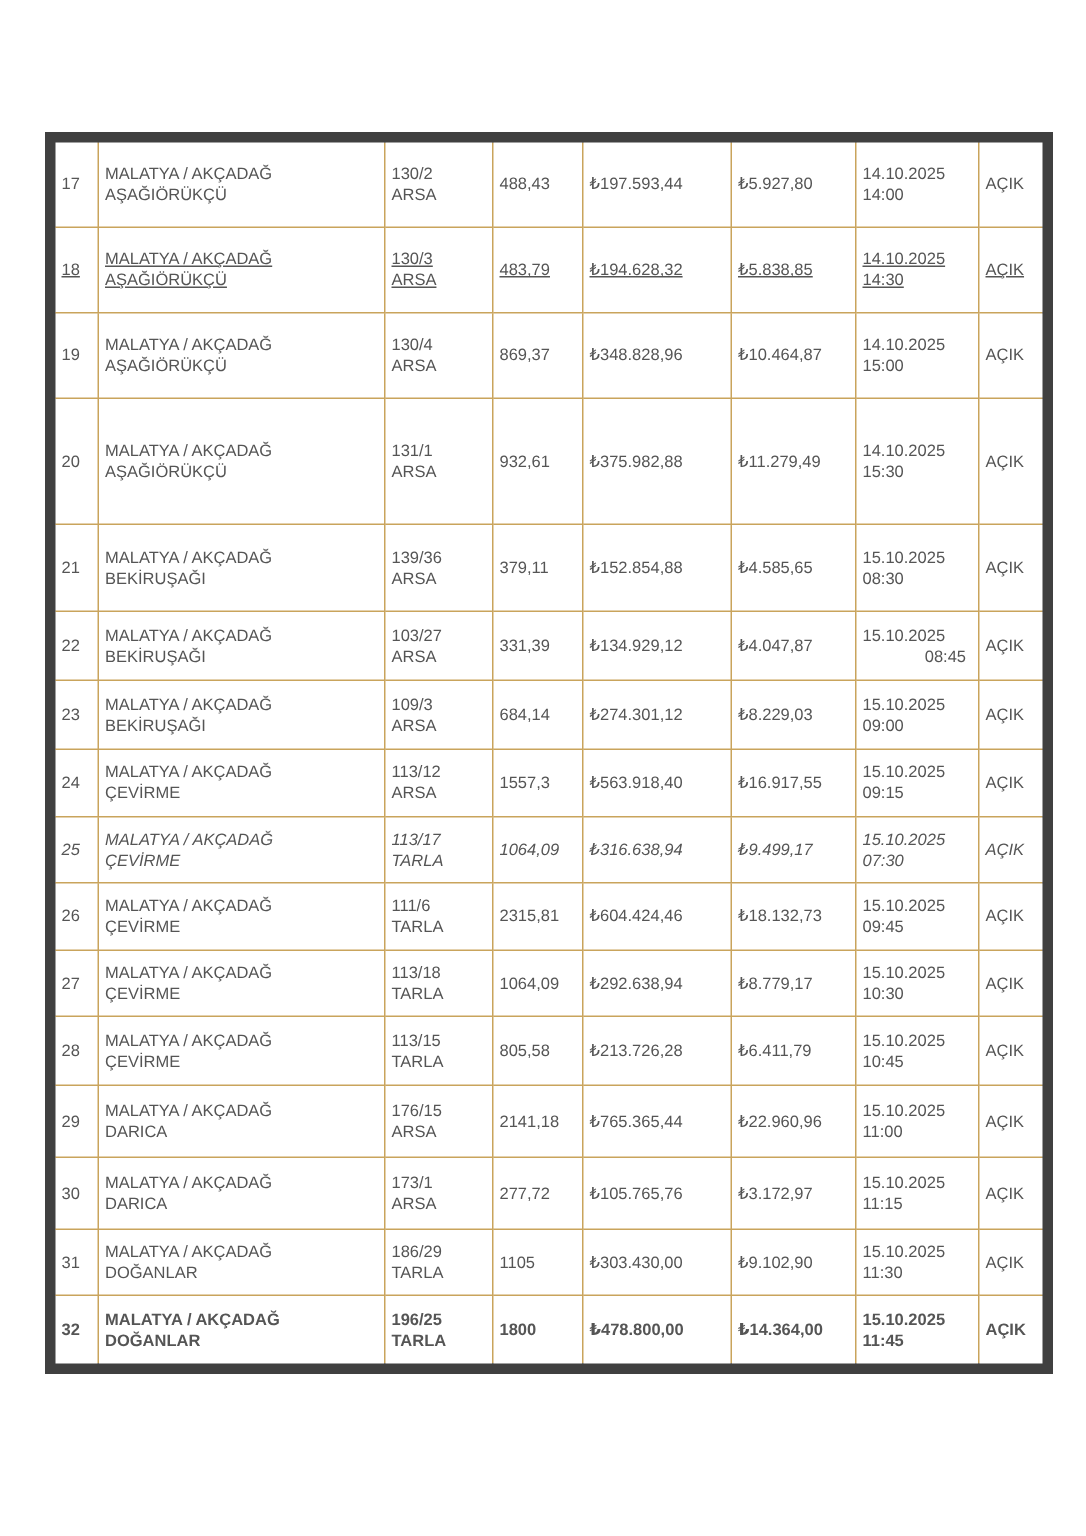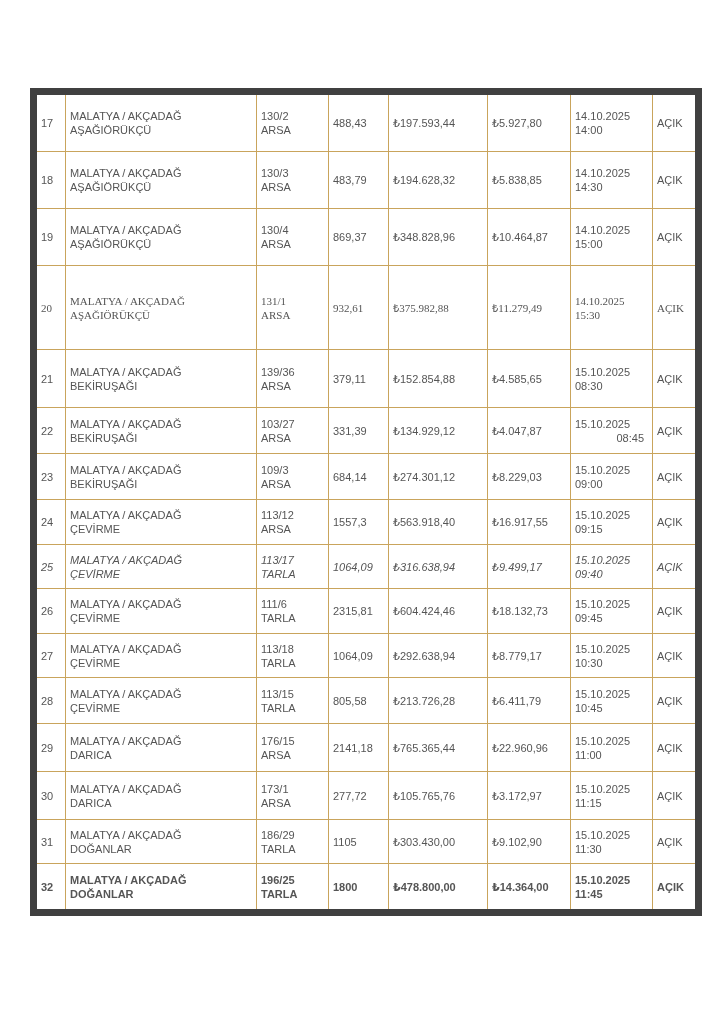--- a/index.html
+++ b/index.html
@@ -77,21 +77,21 @@
             <span class="line">₺5.927,80</span>
           </td>
           <td class="c-date">
             <span class="line">14.10.2025</span>
             <span class="line">14:00</span>
           </td>
           <td class="c-status">
             <span class="line">AÇIK</span>
           </td>
         </tr>
-        <tr style="height: 57px;">
+        <tr style="height: 57px; text-decoration: underline;">
           <td class="c-no">
             <span class="line">18</span>
           </td>
           <td class="c-loc">
             <span class="line">MALATYA / AKÇADAĞ</span>
             <span class="line">AŞAĞIÖRÜKÇÜ</span>
           </td>
           <td class="c-parcel">
             <span class="line">130/3</span>
             <span class="line">ARSA</span>
@@ -135,21 +135,21 @@
             <span class="line">₺10.464,87</span>
           </td>
           <td class="c-date">
             <span class="line">14.10.2025</span>
             <span class="line">15:00</span>
           </td>
           <td class="c-status">
             <span class="line">AÇIK</span>
           </td>
         </tr>
-        <tr style="height: 84px; font-family: Liberation Serif, serif;">
+        <tr style="height: 84px;">
           <td class="c-no">
             <span class="line">20</span>
           </td>
           <td class="c-loc">
             <span class="line">MALATYA / AKÇADAĞ</span>
             <span class="line">AŞAĞIÖRÜKÇÜ</span>
           </td>
           <td class="c-parcel">
             <span class="line">131/1</span>
             <span class="line">ARSA</span>
@@ -303,21 +303,21 @@
             <span class="line">1064,09</span>
           </td>
           <td class="c-price">
             <span class="line">₺316.638,94</span>
           </td>
           <td class="c-deposit">
             <span class="line">₺9.499,17</span>
           </td>
           <td class="c-date">
             <span class="line">15.10.2025</span>
-            <span class="line">09:40</span>
+            <span class="line">07:30</span>
           </td>
           <td class="c-status">
             <span class="line">AÇIK</span>
           </td>
         </tr>
         <tr style="height: 45px; padding-left: 32px;">
           <td class="c-no">
             <span class="line">26</span>
           </td>
           <td class="c-loc">

